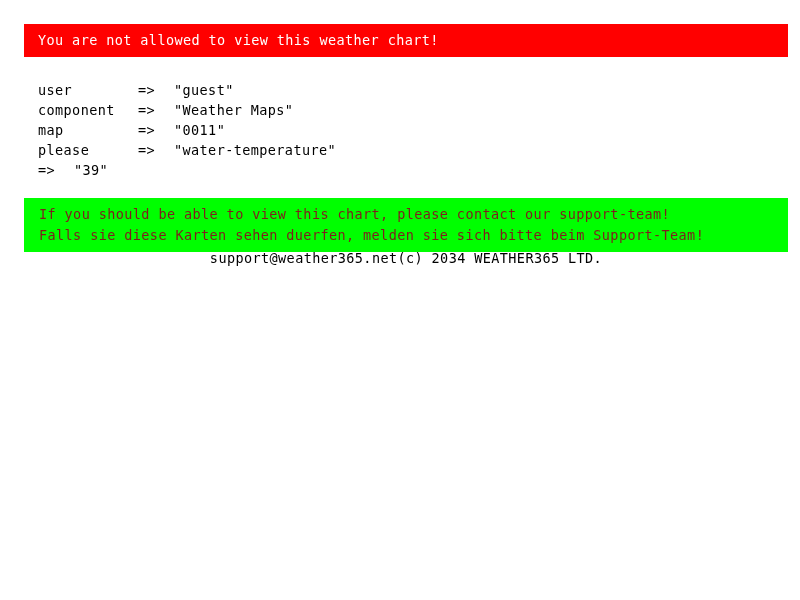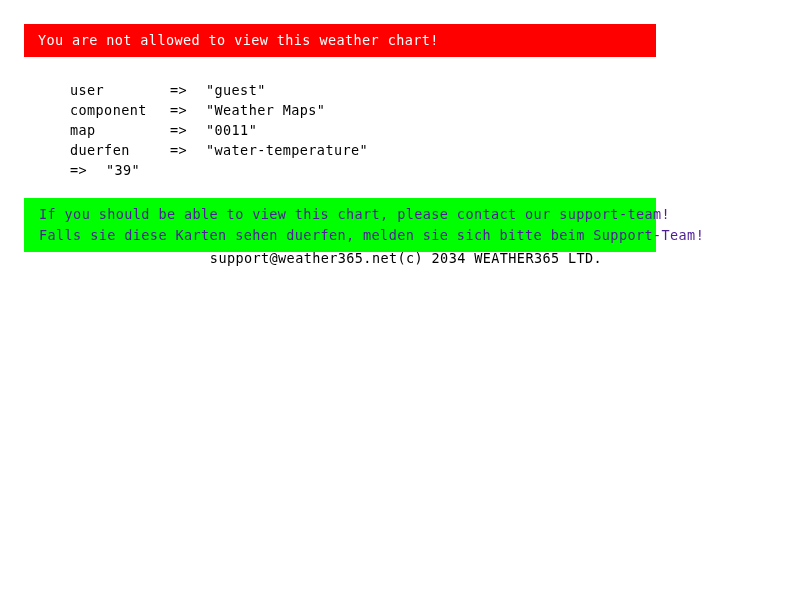--- a/index.html
+++ b/index.html
@@ -16,54 +16,53 @@
   }
   .page {
     position: relative;
     width: 800px;
     height: 600px;
     overflow: hidden;
   }
   .banner {
     position: absolute;
     left: 24px;
-    width: 632px;
+    width: 764px;
     box-sizing: border-box;
     padding: 6px 14px;
   }
   .banner-error {
     top: 24px;
     background: #ff0000;
     color: #ffffff;
   }
   .banner-info {
     top: 198px;
     background: #00ff00;
-    color: #4c1d95;
+    color: #7f1d1d;
     padding-left: 15px;
   }
   .banner-line {
     line-height: 21px;
     white-space: pre;
     font-size: 13.5px;
     letter-spacing: 0.4px;
   }
   .params {
     position: absolute;
     left: 38px;
     top: 80px;
     width: 700px;
   }
   .param-row {
     display: flex;
     line-height: 20px;
     white-space: pre;
     font-size: 13.5px;
     letter-spacing: 0.4px;
-    margin-left: 32px;
   }
   .param-key {
     width: 100px;
     flex: 0 0 100px;
   }
   .param-arrow {
     width: 36px;
     flex: 0 0 36px;
   }
   .param-val {
@@ -103,21 +102,21 @@
       <span class="param-key">component</span>
       <span class="param-arrow">=&gt;</span>
       <span class="param-val">"Weather Maps"</span>
     </div>
     <div class="param-row">
       <span class="param-key">map</span>
       <span class="param-arrow">=&gt;</span>
       <span class="param-val">"0011"</span>
     </div>
     <div class="param-row">
-      <span class="param-key">duerfen</span>
+      <span class="param-key">please</span>
       <span class="param-arrow">=&gt;</span>
       <span class="param-val">"water-temperature"</span>
     </div>
     <div class="param-row">
       <span class="param-arrow">=&gt;</span>
       <span class="param-val">"39"</span>
     </div>
   </div>
 
   <div class="banner banner-info">

